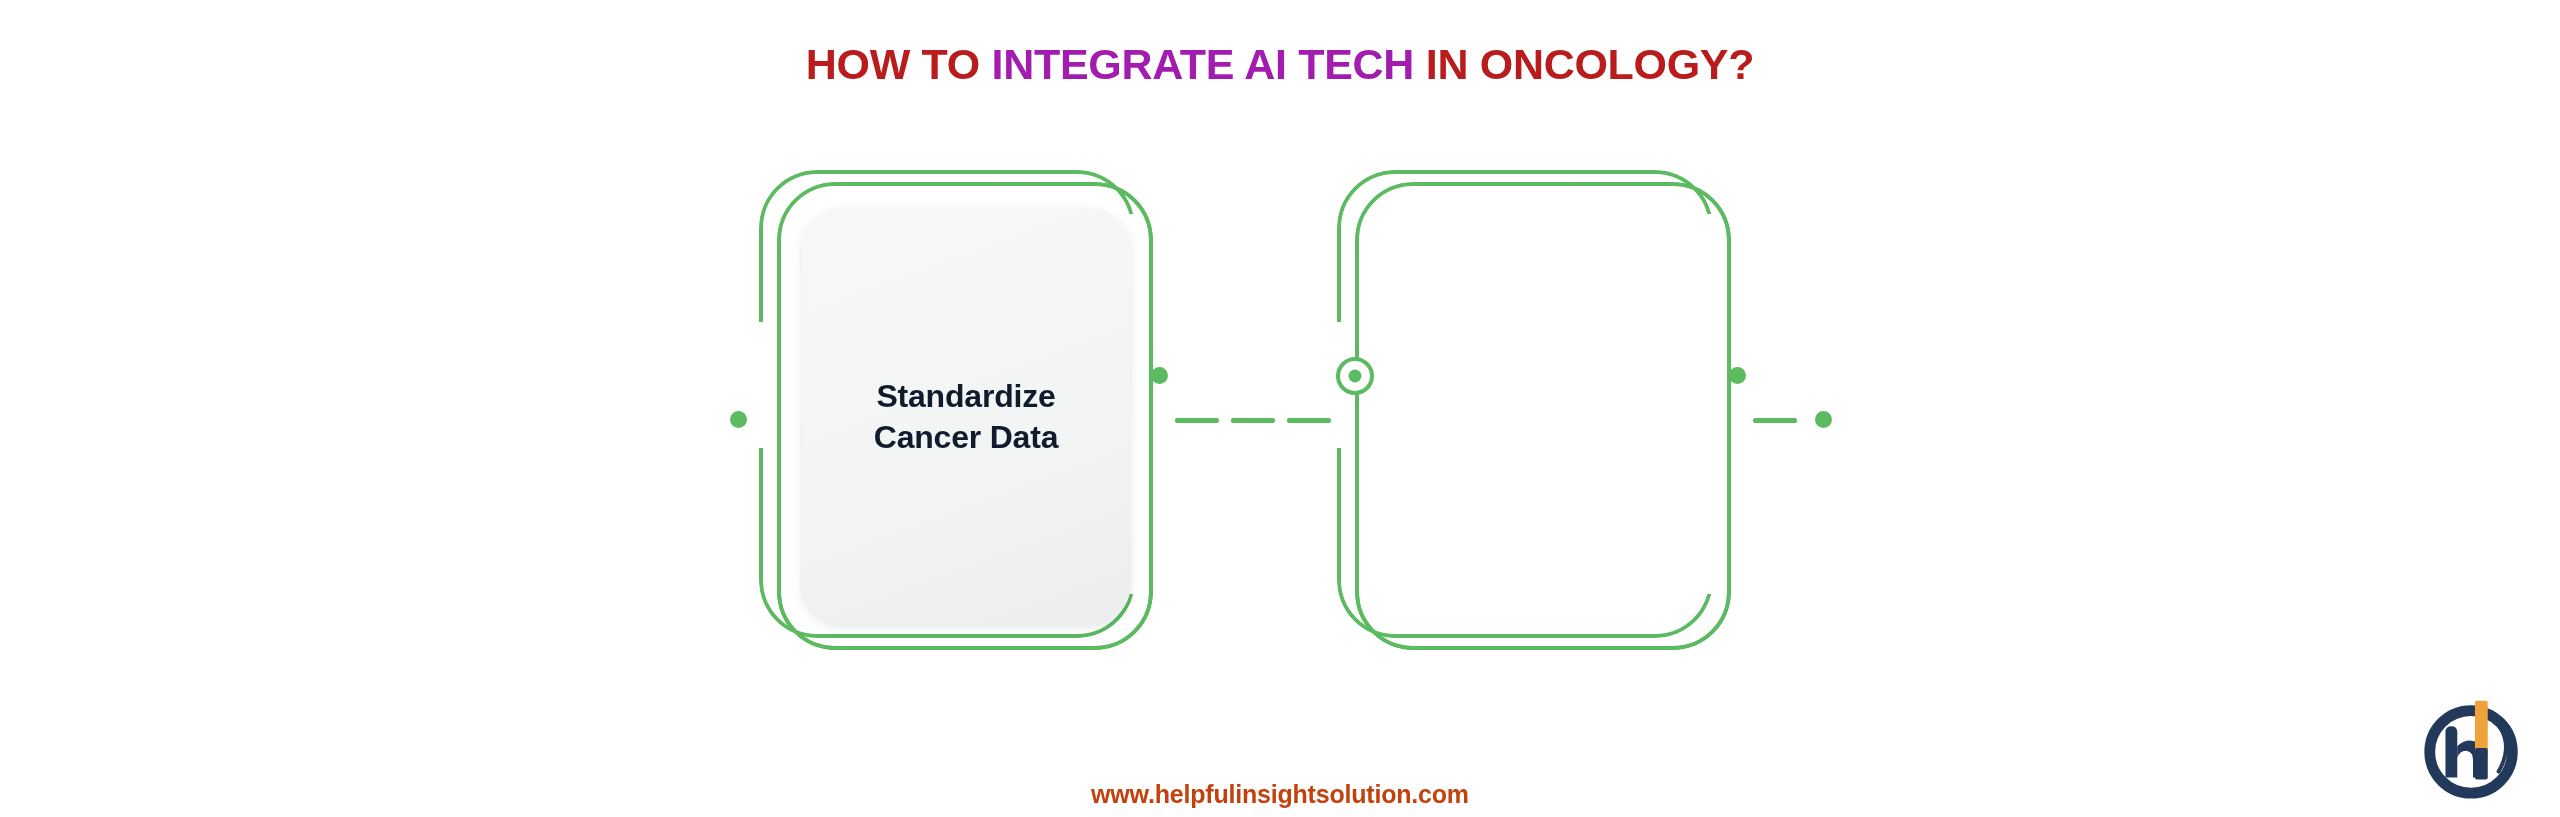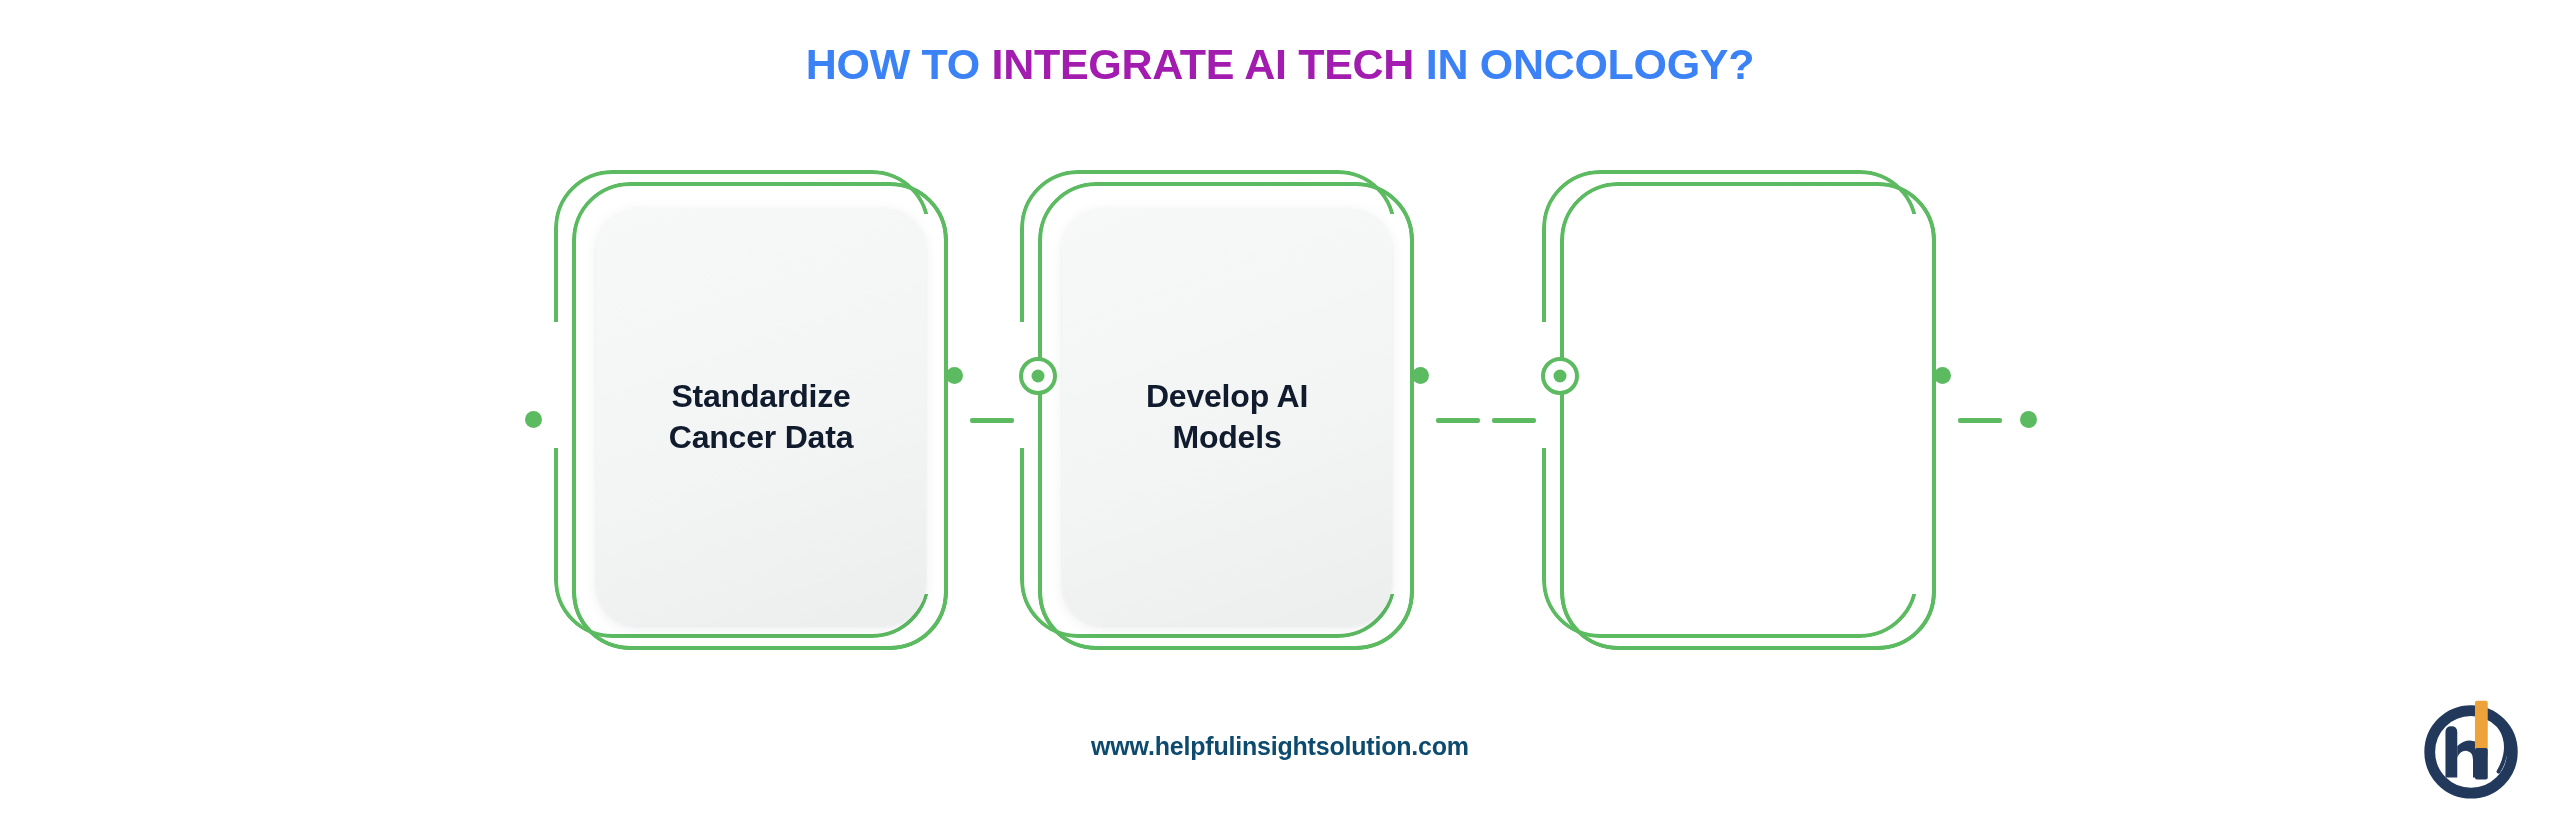--- a/index.html
+++ b/index.html
@@ -21,21 +21,21 @@
     top: 40px;
     left: 0;
     width: 100%;
     text-align: center;
     white-space: nowrap;
   }
   .title-bar span {
     font-size: 43px;
     font-weight: bold;
     letter-spacing: -0.3px;
-    color: #3b82f6;
+    color: #b91c1c;
   }
   .title-bar span.accent { color: #a21caf; }
 
   
   .steps {
     position: absolute;
     top: 160px;
     left: 0;
     width: 2560px;
     height: 520px;
@@ -226,26 +226,26 @@
     width: 17px;
     height: 17px;
     border-radius: 50%;
     background: #5cba61;
   }
 
   
   .footer-url {
     position: absolute;
     left: 0;
-    top: 732px;
+    top: 780px;
     width: 100%;
     text-align: center;
     font-size: 25px;
     font-weight: bold;
-    color: #0c4a6e;
+    color: #c2410c;
     letter-spacing: -0.2px;
   }
 
   
   .logo {
     position: absolute;
     right: 28px;
     bottom: 12px;
     width: 118px;
     height: 118px;
@@ -271,32 +271,20 @@
     <div class="card">
       <div class="card-label">Standardize<br>Cancer Data</div>
     </div>
     <div class="node-dot"></div>
   </div>
 
   <div class="connector">
     <div class="line"></div>
   </div>
 
-  <div class="step">
-    <div class="ring-outer"></div>
-    <div class="ring-outer-tail"></div>
-    <div class="ring-inner"></div>
-    <div class="card">
-      <div class="card-label">Develop AI<br>Models</div>
-    </div>
-    <div class="node-ring">
-        <i></i>
-      </div>
-    <div class="node-dot"></div>
-  </div>
 
   <div class="connector">
     <div class="line"></div>
   </div>
 
 
   <div class="connector">
     <div class="line"></div>
   </div>
 

